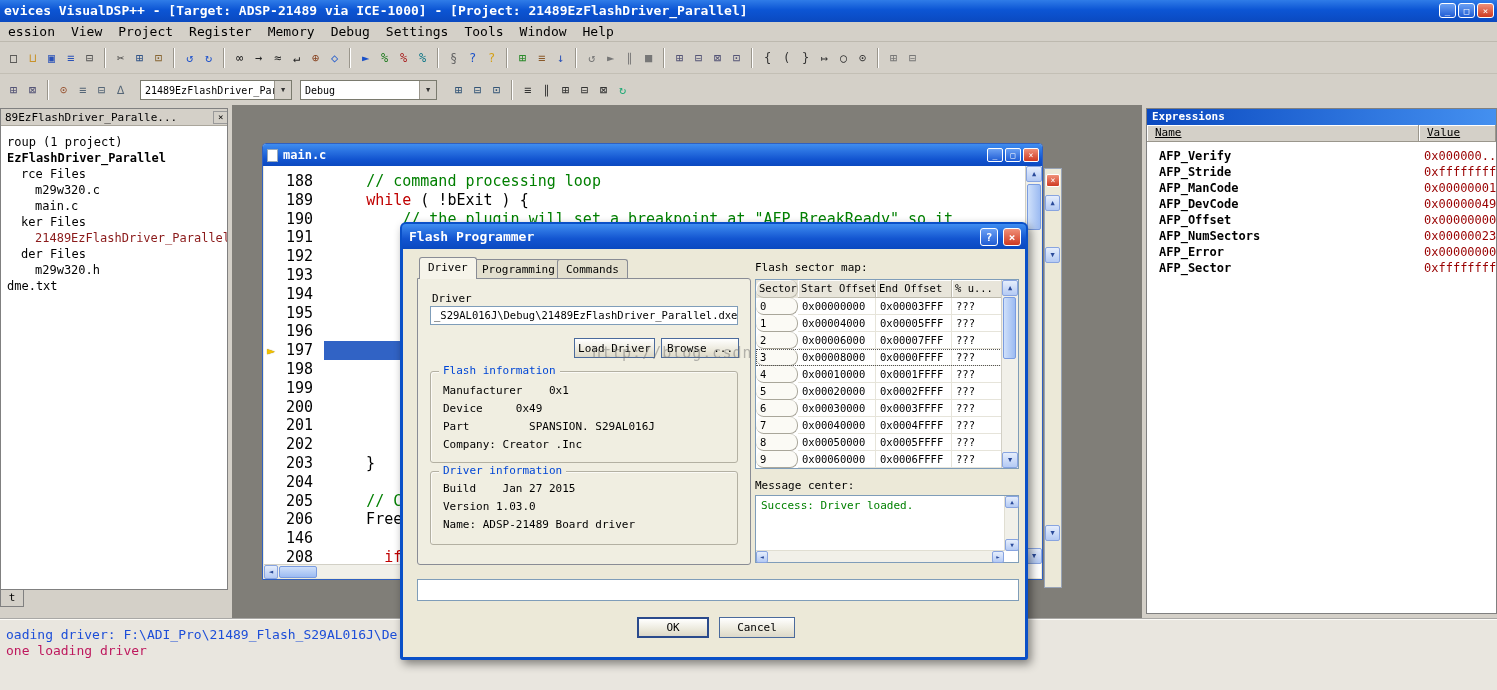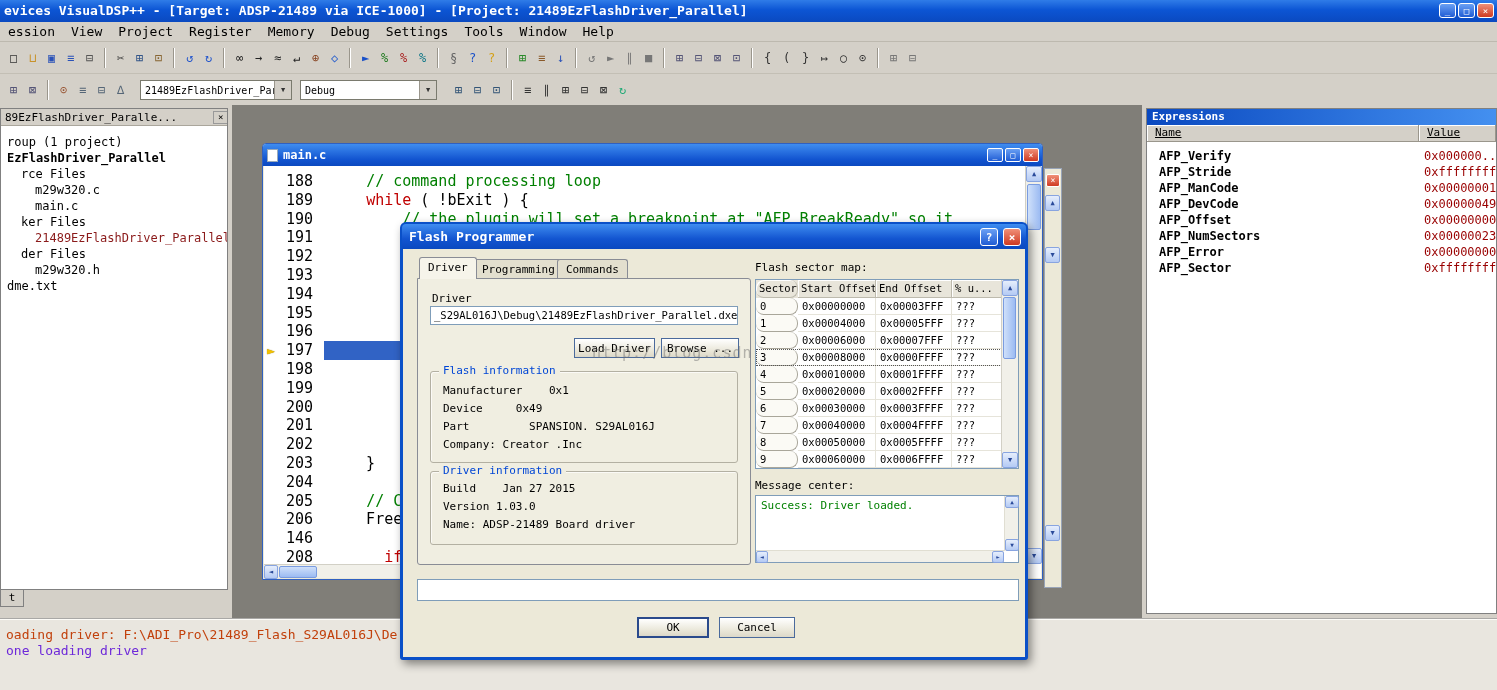--- a/index.html
+++ b/index.html
@@ -545,22 +545,22 @@
       </div>
       <div class="expr-row">
         <span class="expr-name">AFP_Sector</span>
         <span class="expr-value">0xffffffff</span>
       </div>
     </div>
 </div>
 
 <div id="output">
   <div>
-      <div class="out-line" style="color: #c2410c;">oading driver: F:\ADI_Pro\21489_Flash_S29AL016J\De</div>
-      <div class="out-line" style="color: #6d28d9;">one loading driver</div>
+      <div class="out-line" style="color: #1d4ed8;">oading driver: F:\ADI_Pro\21489_Flash_S29AL016J\De</div>
+      <div class="out-line" style="color: #be185d;">one loading driver</div>
     </div>
 </div>
 
 <div id="dlg">
   <div class="dlg-title">
     <span>Flash Programmer</span>
   </div>
   <button class="dlg-btn dlg-help"><span>?</span></button>
   <button class="dlg-btn dlg-close"><span>×</span></button>
 

